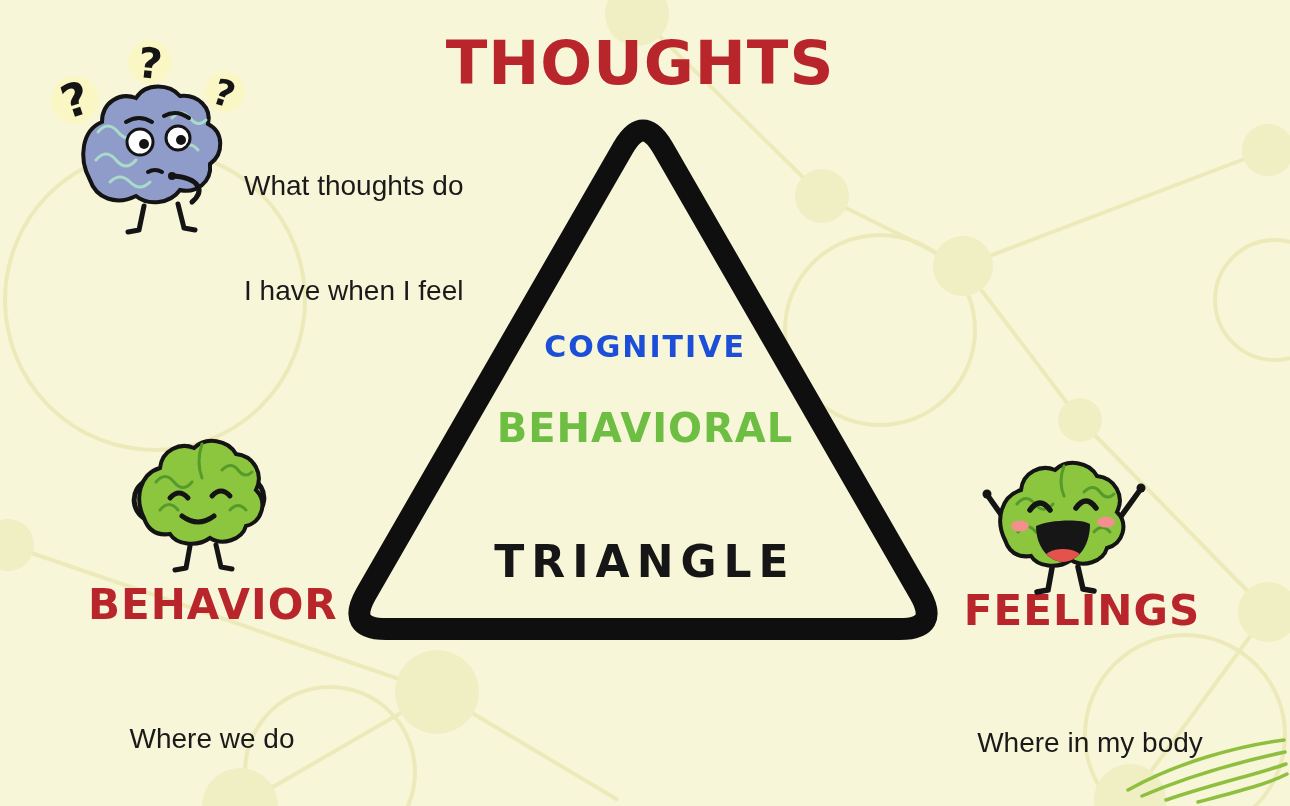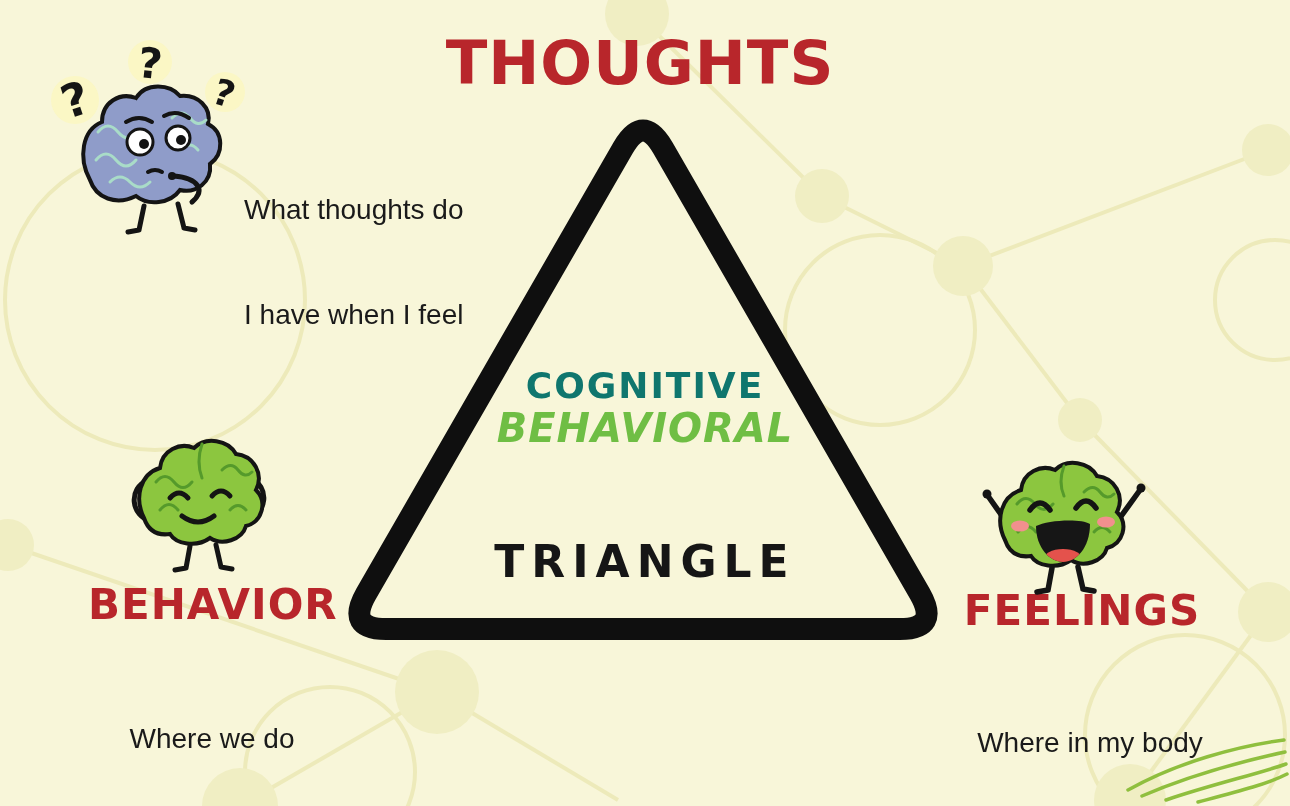--- a/index.html
+++ b/index.html
@@ -14,30 +14,30 @@
     letter-spacing:1px;line-height:1;
     font-family:"DejaVu Sans","Liberation Sans",sans-serif;
   }
   .heading-thoughts{left:440px;top:32px;width:400px;font-size:61px;}
   .heading-behavior{left:88px;top:584px;width:248px;font-size:42px;}
   .heading-feelings{left:952px;top:590px;width:260px;font-size:42px;}
   .desc{
     position:absolute;color:#1a1a1a;font-size:28px;line-height:1.26;
     white-space:pre-wrap;
   }
-  .desc-thoughts{left:244px;top:121px;width:330px;text-align:left;}
+  .desc-thoughts{left:244px;top:97px;width:330px;text-align:left;}
   .desc-behavior{left:66px;top:650px;width:292px;text-align:center;}
   .desc-feelings{left:938px;top:654px;width:304px;text-align:center;}
   .tri-text{
     position:absolute;left:445px;width:400px;text-align:center;
     font-weight:bold;line-height:1;
     font-family:"DejaVu Sans","Liberation Sans",sans-serif;
   }
-  .tri-cognitive{top:368px;font-size:36px;color:#0f766e;letter-spacing:2px;}
-  .tri-behavioral{top:408px;font-size:40px;color:#6fbe44;letter-spacing:1px;font-style:italic;}
+  .tri-cognitive{top:332px;font-size:30px;color:#1d4ed8;letter-spacing:2px;}
+  .tri-behavioral{top:408px;font-size:40px;color:#6fbe44;letter-spacing:1px;}
   .tri-therapy{top:470px;font-size:38px;color:#2a7d92;letter-spacing:2px;}
   .tri-triangle{top:540px;font-size:44px;color:#161616;letter-spacing:7px;}
   .layer0{z-index:0;}
   .layer1{z-index:1;}
   .heading,.desc,.tri-text,.char{z-index:2;}
   svg text.qmark{
     font-family:"DejaVu Sans","Liberation Sans",sans-serif;
     font-weight:bold;fill:#151515;
   }
 </style>

